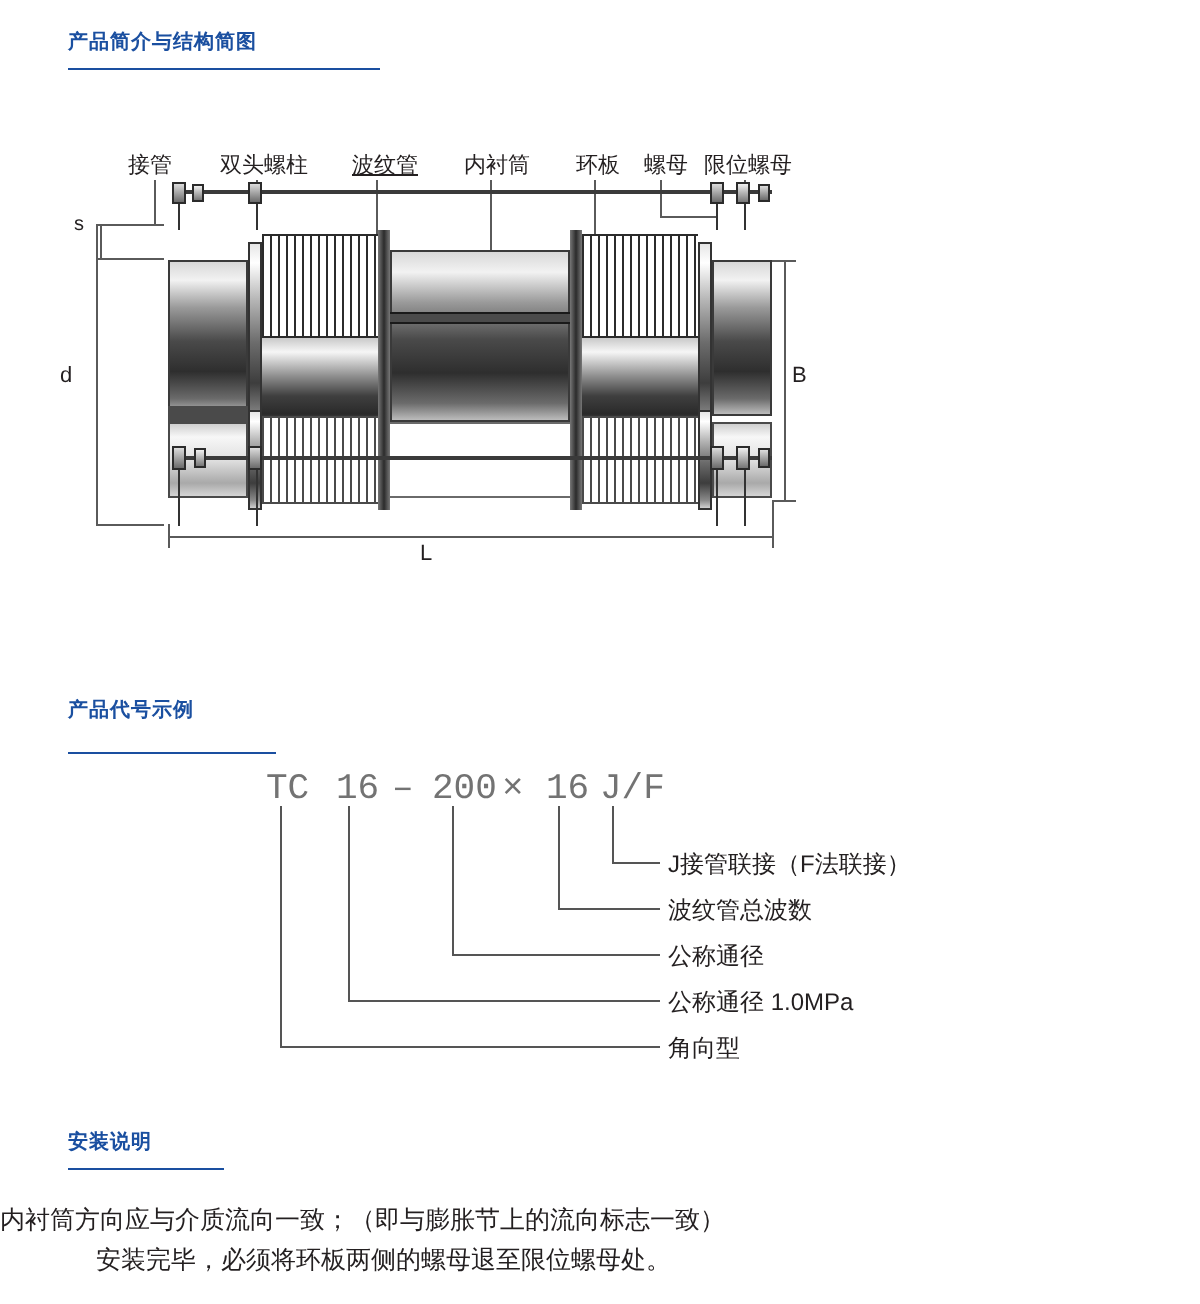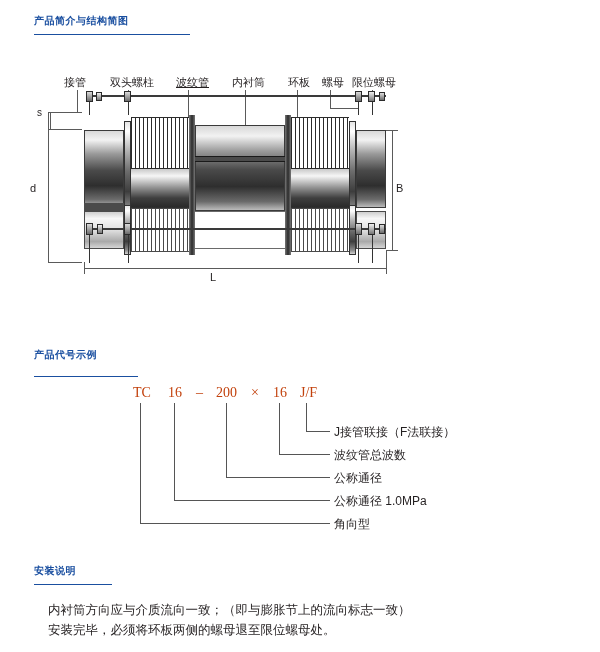--- a/index.html
+++ b/index.html
@@ -109,23 +109,23 @@
     position: absolute;
     background: #ffffff;
     border-top: 1px solid #6a6a6a;
     border-bottom: 1px solid #6a6a6a;
   }
 
   
   #code { position: absolute; left: 0; top: 355px; width: 600px; height: 190px; }
   .code-token {
     position: absolute;
-    font-family: Liberation Serif, serif;
-    font-size: 14px;
-    color: #c2410c;
+    font-family: Liberation Mono, monospace;
+    font-size: 18px;
+    color: #737373;
     white-space: nowrap;
   }
   .code-desc {
     position: absolute;
     font-size: 12px;
     color: #231f20;
     white-space: nowrap;
   }
   .leader-v { position: absolute; width: 1px; background: #555; }
   .leader-h { position: absolute; height: 1px; background: #555; }
@@ -303,15 +303,15 @@
 
   <div class="leader-v" style="left:140px; top:48px; height:120px;"></div>
   <div class="leader-h" style="left:140px; top:168px; width:190px;"></div>
   <div class="code-desc" style="left:334px; top:161px;">角向型</div>
 </div>
 
 <div class="section-title" style="left:34px; top:564px;">安装说明</div>
 <div class="title-underline" style="left:34px; top:584px; width:78px;"></div>
 
 <div id="install" style="left:0; top:600px;">
-  <div class="note-line" style="padding-left:48px;">内衬筒方向应与介质流向一致；（即与膨胀节上的流向标志一致）</div>
+  <div class="note-line" style="">内衬筒方向应与介质流向一致；（即与膨胀节上的流向标志一致）</div>
   <div class="note-line" style="padding-left:48px;">安装完毕，必须将环板两侧的螺母退至限位螺母处。</div>
 </div>
 
 </body></html>

